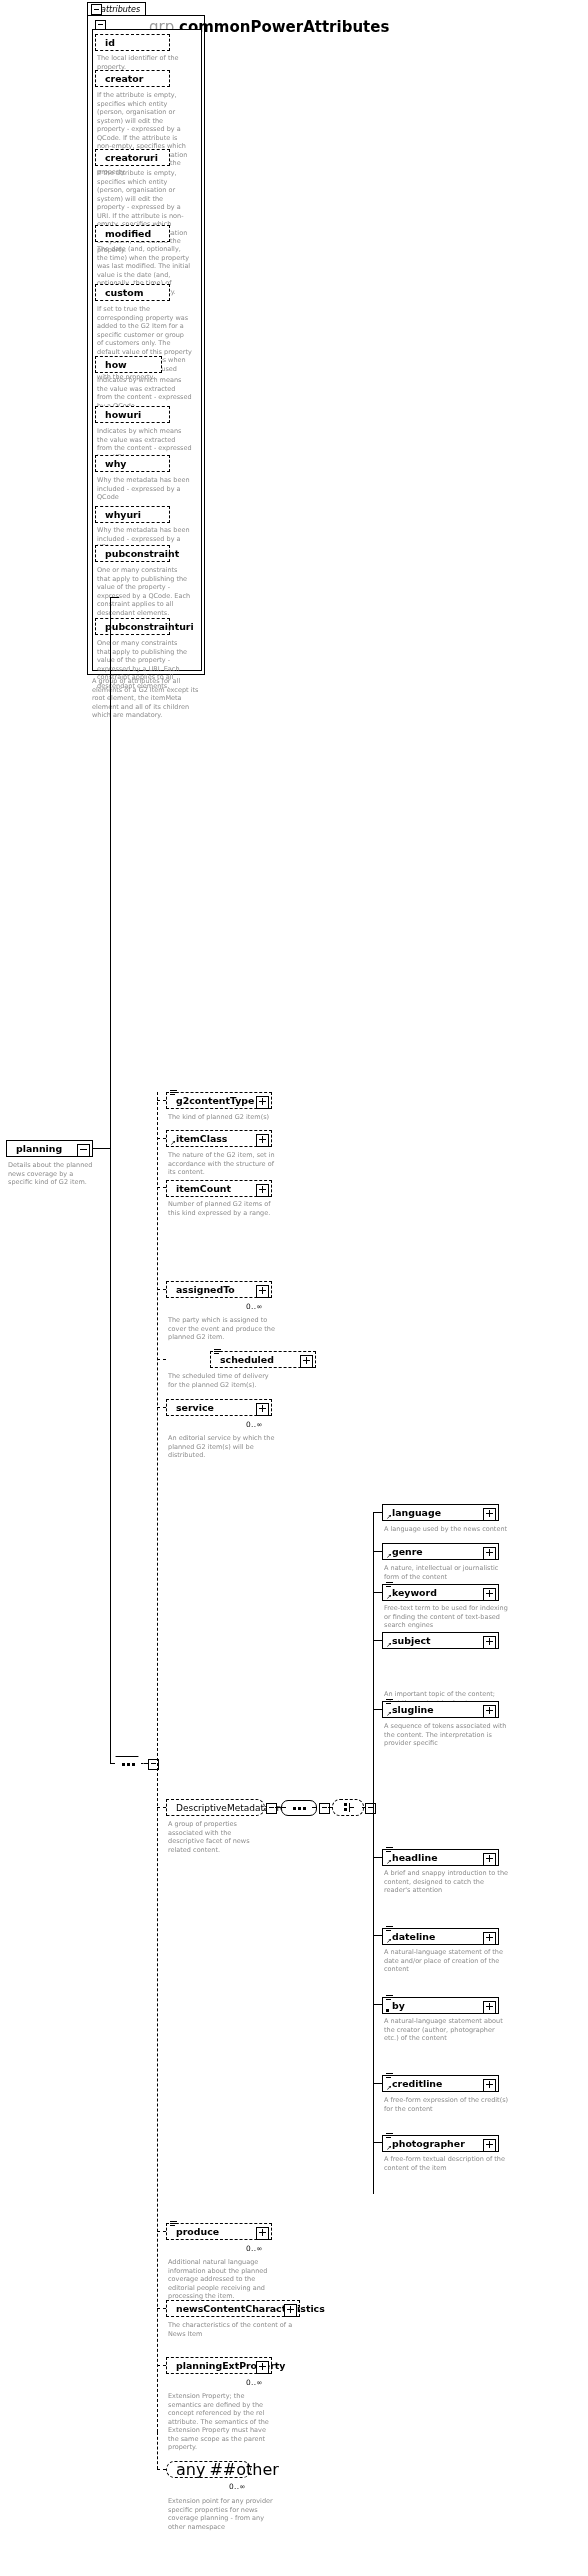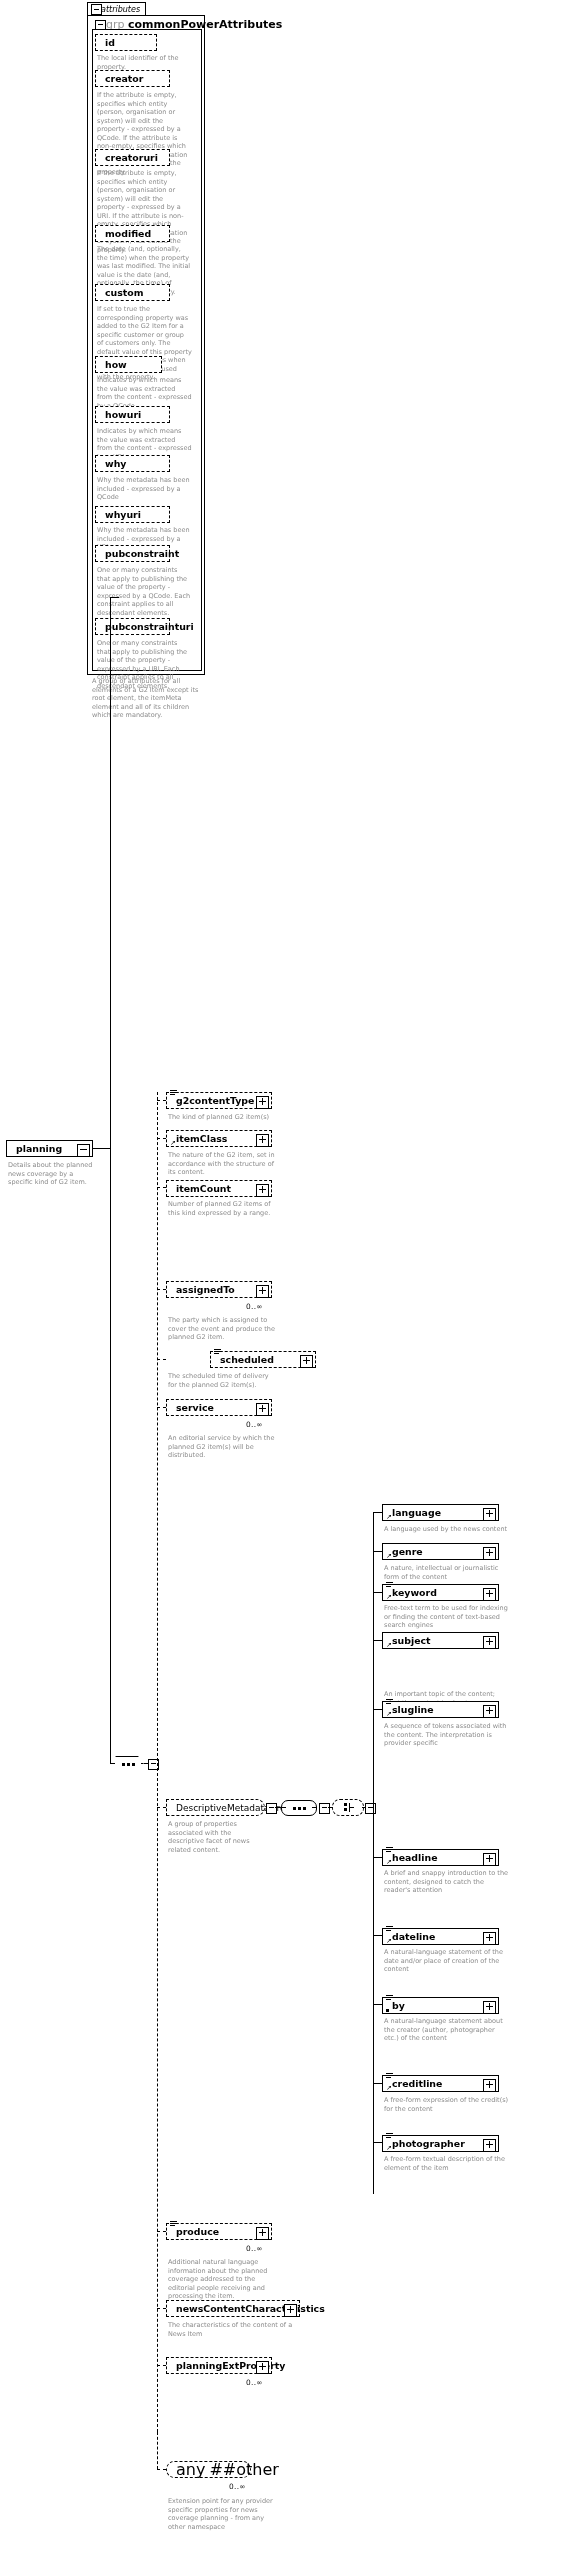--- a/index.html
+++ b/index.html
@@ -67,21 +67,21 @@
   .frame{position:absolute;border:1px solid #000;background:#fff;box-sizing:border-box;}
   .tab{
     position:absolute;border:1px solid #000;border-bottom:none;background:#fff;
     box-sizing:border-box;height:14px;display:flex;align-items:center;padding-left:13px;
     font-size:8px;font-style:italic;
   }
   .minibox{
     position:absolute;width:9px;height:9px;border:1px solid #000;background:#fff;
   }
   .minibox:before{content:"";position:absolute;left:1.5px;top:3.4px;width:5px;height:1px;background:#000;}
-  .grp-title{position:absolute;font-size:11px;}
+  .grp-title{position:absolute;font-size:15px;margin-left:43px;}
   .grp-title .grp{color:#9a9a9a;font-weight:normal;}
   .grp-title .nm{font-weight:bold;color:#000;}
 
   
   .ln{position:absolute;background:#000;}
   .hl{height:1px;}
   .vl{width:1px;}
   .dv{position:absolute;width:0;border-left:1px dashed #000;}
   .dh{position:absolute;height:0;border-top:1px dashed #000;}
 
@@ -130,21 +130,21 @@
 
   <div class="frame" style="left:87px;top:15px;width:118px;height:660px;"></div>
 
   <div class="minibox" style="left:95px;top:20px;"></div>
   <div class="grp-title" style="left:106px;top:18px;">
     <span class="grp">grp</span>
     <span class="nm">commonPowerAttributes</span>
   </div>
   <div class="frame" style="left:92px;top:29px;width:110px;height:642px;"></div>
 
-  <div class="node dashed" style="left:95px;top:34px;width:62px;">
+  <div class="node dashed" style="left:95px;top:34px;width:75px;">
     <div class="shadow"></div>
     <div class="box">
         <span class="lbl">id</span>
       </div>
   </div>
   <div class="desc" style="left:97px;top:54px;">The local identifier of the property.</div>
 
   <div class="node dashed" style="left:95px;top:70px;width:75px;">
     <div class="shadow"></div>
     <div class="box">
@@ -498,21 +498,21 @@
           <i></i>
           <i></i>
           <i></i>
         </span>
       <span class="glyph-arrow"></span>
       <span class="lbl">photographer</span>
       <span class="exp plus"></span>
     </div>
   </div>
   <div class="ln hl" style="left:373px;top:2142px;width:9px;"></div>
-  <div class="desc w125" style="left:384px;top:2155px;">A free-form textual description of the element of the item</div>
+  <div class="desc w125" style="left:384px;top:2155px;">A free-form textual description of the content of the item</div>
 
   <div class="node dashed" style="left:166px;top:2223px;width:106px;">
     <div class="shadow"></div>
     <div class="box">
       <span class="glyph-lines">
           <i></i>
           <i></i>
           <i></i>
         </span>
       <span class="lbl">produce</span>
@@ -535,20 +535,21 @@
 
   <div class="node dashed" style="left:166px;top:2357px;width:106px;">
     <div class="shadow"></div>
     <div class="box">
       <span class="lbl">planningExtProperty</span>
       <span class="exp plus"></span>
     </div>
   </div>
   <div class="dh" style="left:157px;top:2365px;width:9px;"></div>
   <div class="card" style="left:246px;top:2378px;">0..∞</div>
+  <div class="desc w110" style="left:168px;top:2392px;">Extension Property; the semantics are defined by the concept referenced by the rel attribute. The semantics of the Extension Property must have the same scope as the parent property.</div>
 
   <div class="anybox" style="left:166px;top:2461px;width:85px;">
     <div class="sh"></div>
     <span class="lbl thin" style="margin-right:4px;">any</span>
     <span class="lbl">##other</span>
   </div>
   <div class="dh" style="left:157px;top:2469px;width:9px;"></div>
   <div class="dv" style="left:157px;top:2432px;height:37px;"></div>
   <div class="card" style="left:229px;top:2482px;">0..∞</div>
   <div class="desc w110" style="left:168px;top:2497px;">Extension point for any provider specific properties for news coverage planning - from any other namespace</div>

